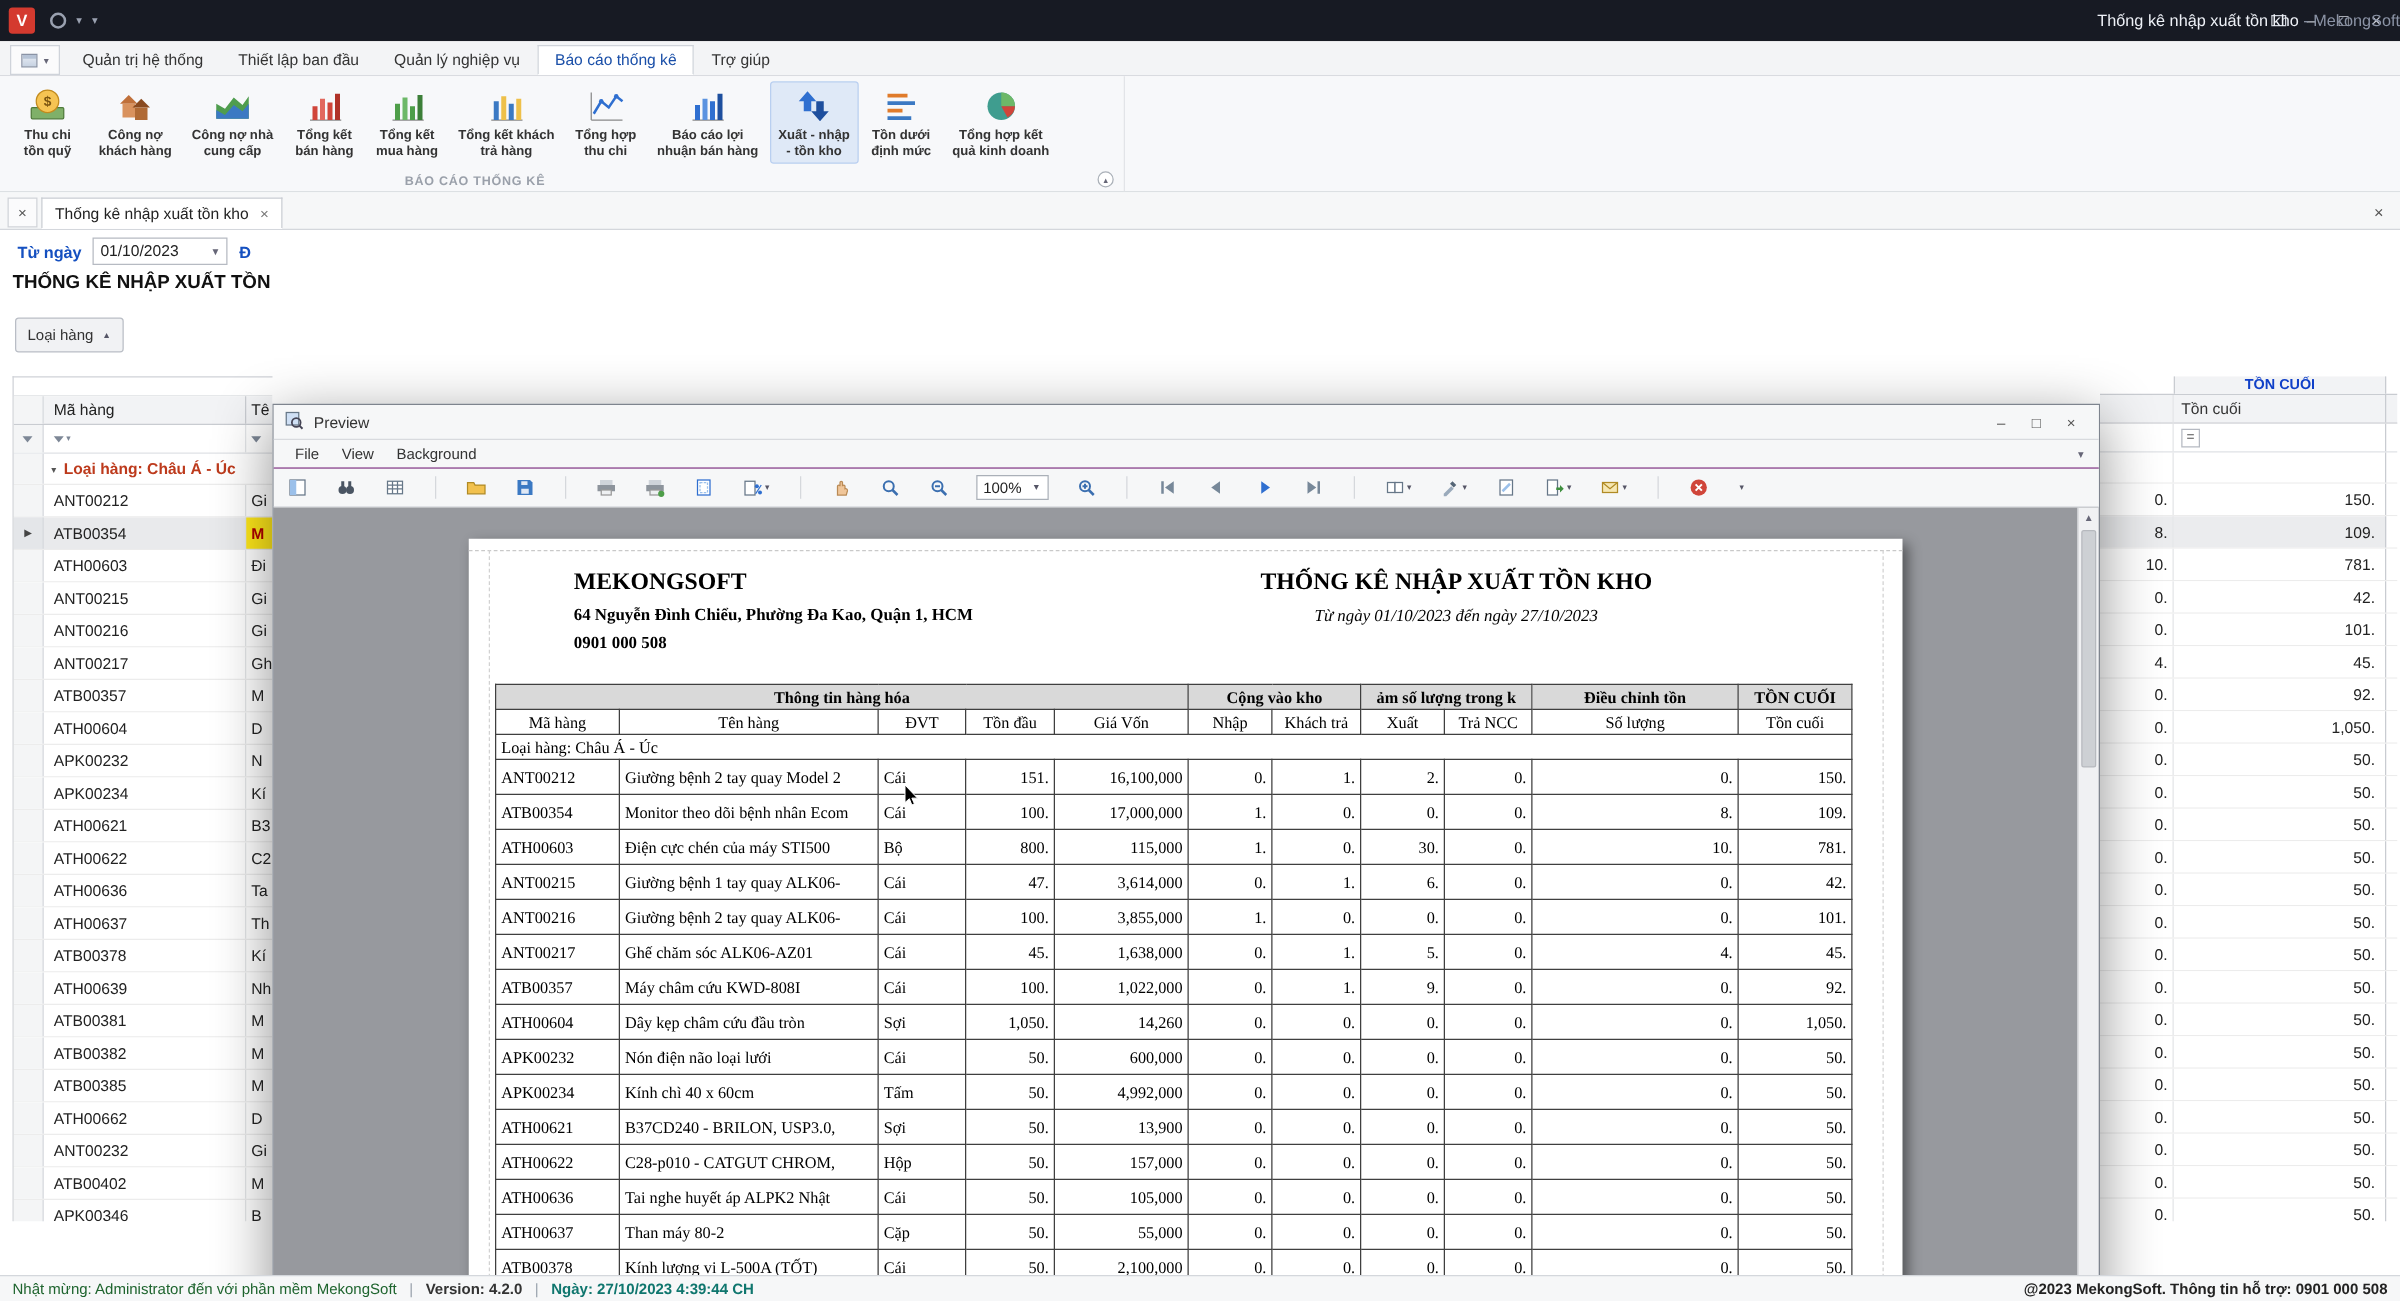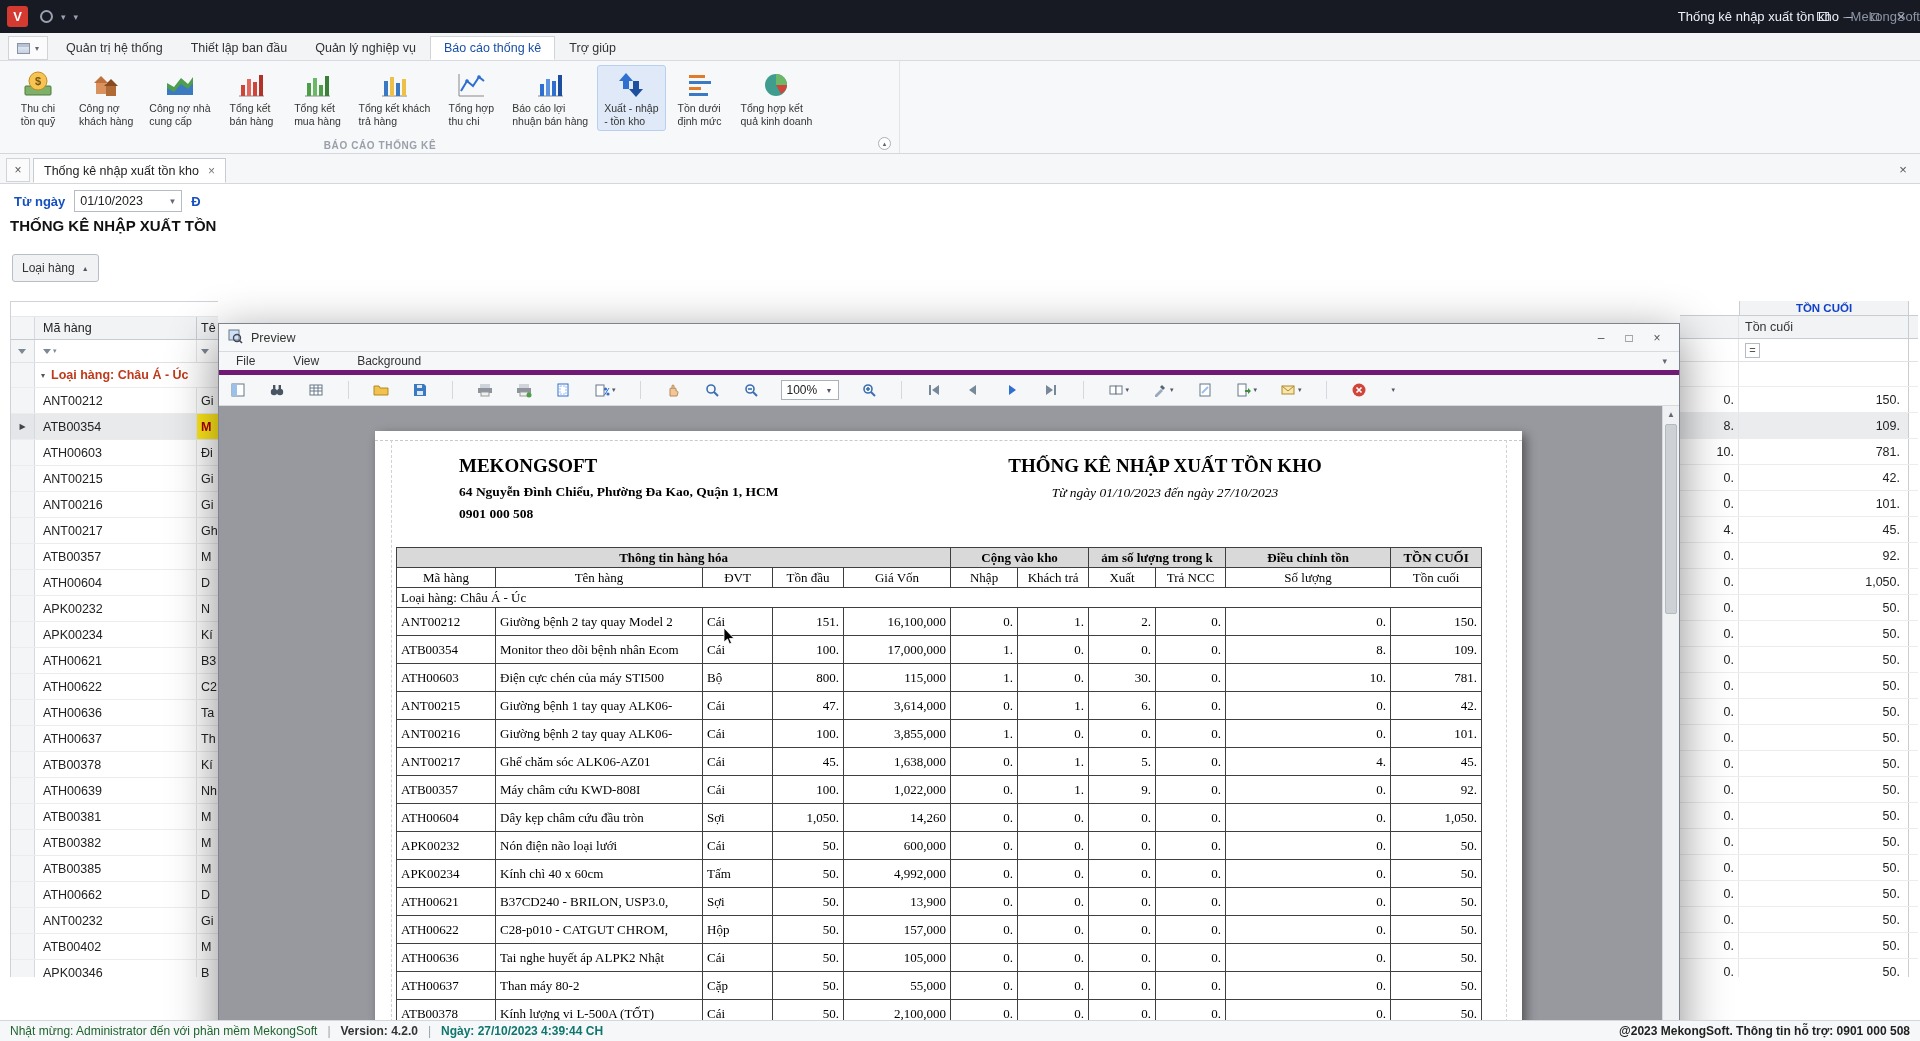--- a/index.html
+++ b/index.html
@@ -26,21 +26,21 @@
   .mtab{height:24px;padding:0 13px;display:flex;align-items:center;font-size:12.5px;color:#333;border:1px solid transparent;}
   .mtab.active{background:#fff;border:1px solid #cfd3da;border-bottom-color:#fff;color:#1a4fa8;}
 
   
   .ribbon{position:absolute;top:61px;left:0;width:100%;height:93px;background:#f7f8fa;border-bottom:1px solid #d4d7dc;}
   .ribbon-group{position:absolute;left:0;top:0;width:900px;height:100%;border-right:1px solid #e2e4e8;}
   #ribbon-buttons{display:flex;align-items:flex-start;padding:4px 2px 0 6px;gap:2px;}
   .rbtn{min-width:64px;padding:3px 6px 2px;display:flex;flex-direction:column;align-items:center;border-radius:3px;border:1px solid transparent;}
   .rbtn.active{background:#dfe9f7;border:1px solid #b9cff0;}
   .rbtn .ric svg{width:34px;height:32px;display:block;}
-  .rbtn .l{font-size:10.5px;line-height:13px;color:#333;text-align:left;font-weight:400;margin-top:1px;}
+  .rbtn .l{font-size:10.5px;line-height:13px;color:#333;text-align:center;font-weight:700;margin-top:1px;}
   .ribbon-group-label{position:absolute;bottom:2px;left:0;width:760px;text-align:center;font-size:10px;color:#9aa0aa;font-weight:700;letter-spacing:.6px;}
   .ribbon-collapse{position:absolute;right:8px;bottom:3px;width:13px;height:13px;border:1px solid #aab0b8;border-radius:50%;font-size:7px;color:#667;display:flex;align-items:center;justify-content:center;background:#fff;}
 
   
   .docarea{position:absolute;top:154px;left:0;width:100%;height:866px;background:#fff;}
   .tabstrip{position:absolute;top:0;left:0;width:100%;height:30px;background:#f6f7f8;border-bottom:1px solid #d4d7dc;}
   .dtab-close{position:absolute;left:6px;top:4px;width:24px;height:24px;border:1px solid #d0d3d8;background:#fbfbfc;display:flex;align-items:center;justify-content:center;font-size:12px;color:#555;}
   .dtab{position:absolute;left:33px;top:4px;height:25px;padding:0 10px;background:#fff;border:1px solid #c8ccd2;border-bottom-color:#fff;display:flex;align-items:center;gap:9px;font-size:12.5px;color:#222;}
   .dtab .x{color:#777;font-size:12px;}
   .strip-close-right{position:absolute;right:8px;top:6px;width:18px;height:18px;display:flex;align-items:center;justify-content:center;color:#555;font-size:13px;}
@@ -86,21 +86,21 @@
   .rg-b{position:absolute;left:59px;top:0;bottom:0;width:170px;display:flex;align-items:center;justify-content:flex-end;padding-right:8px;border-right:1px solid #c9ccd1;color:#222;}
   .rg-row.sel .rg-a,.rg-row.sel .rg-b{background:#ebecee;}
   .opbox{width:15px;height:15px;border:1px solid #b6bac2;display:flex;align-items:center;justify-content:center;font-size:11px;color:#555;background:#fff;margin-left:6px;}
 
   
   .preview{position:absolute;left:218px;top:169px;width:1462px;height:841px;background:#f4f5f6;border:1px solid #7e848e;box-shadow:0 12px 45px rgba(0,0,0,.45);}
   .pv-title{height:28px;display:flex;align-items:center;background:#f6f7f8;border-bottom:1px solid #d8dade;padding:0 8px;gap:8px;}
   .pv-title-label{font-size:12.5px;color:#333;}
   .pv-ctrl{margin-left:auto;display:flex;}
   .pv-cbtn{width:28px;height:20px;display:flex;align-items:center;justify-content:center;color:#555;font-size:12px;}
-  .pv-menu{height:23px;display:flex;align-items:center;gap:20px;padding:0 8px;border-bottom:5px solid #701a75;background:#f6f7f8;}
+  .pv-menu{height:23px;display:flex;align-items:center;gap:0;padding:0 8px;border-bottom:1px solid #701a75;background:#f6f7f8;}
   .pv-mitem{padding:2px 9px;font-size:12px;color:#333;}
   .pv-menu-chev{margin-left:auto;color:#667;font-size:9px;padding-right:4px;}
   .pv-toolbar{height:31px;display:flex;align-items:center;padding:0 8px;gap:17px;background:#f6f7f8;border-bottom:1px solid #d8dade;}
   .ti{height:22px;display:flex;align-items:center;justify-content:center;border-radius:2px;padding:0 3px;}
   .ti svg{width:16px;height:16px;display:block;}
   .tsep{width:1px;height:18px;background:#d5d8dc;margin:0 4px;}
   .tchev{font-size:7px;color:#556;margin-left:2px;}
   .tcombo{width:58px;height:20px;border:1px solid #aab0b8;background:#fff;display:flex;align-items:center;justify-content:space-between;padding:0 5px;font-size:12px;color:#222;margin:0 2px;}
   .pv-content{position:absolute;top:82px;left:0;right:0;bottom:26px;background:#97999e;overflow:hidden;}
   .pv-scroll{position:absolute;right:0;top:0;width:17px;bottom:0;background:#f0f1f3;border-left:1px solid #d6d8db;}

